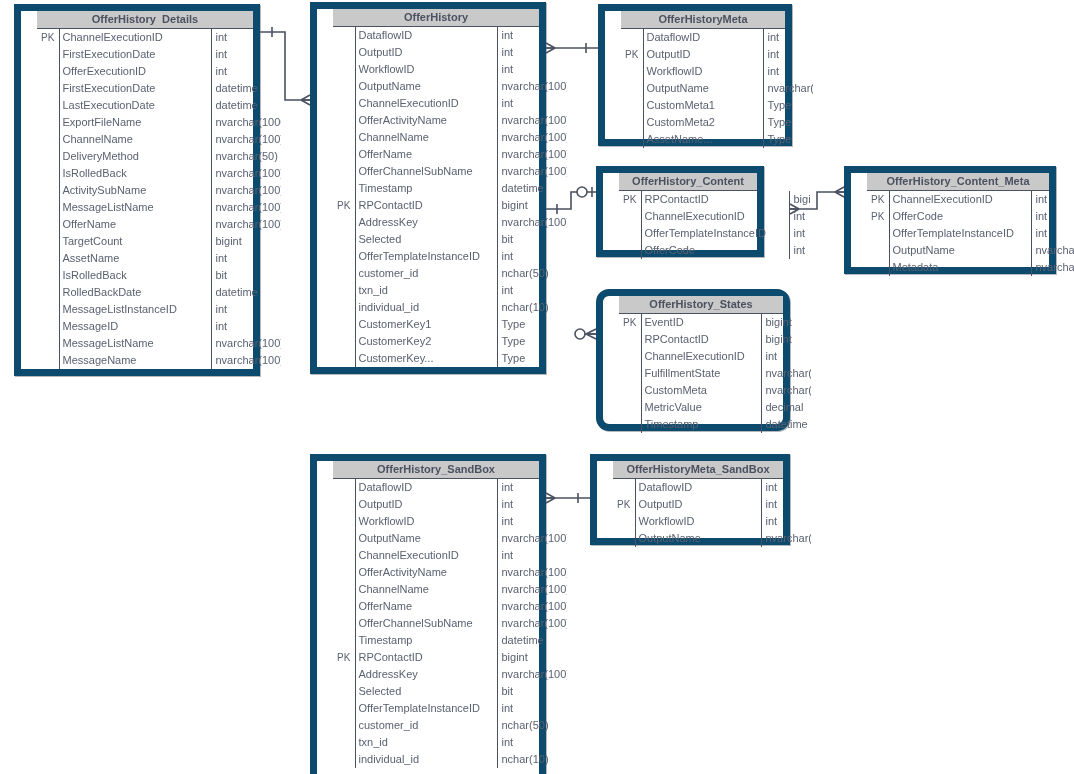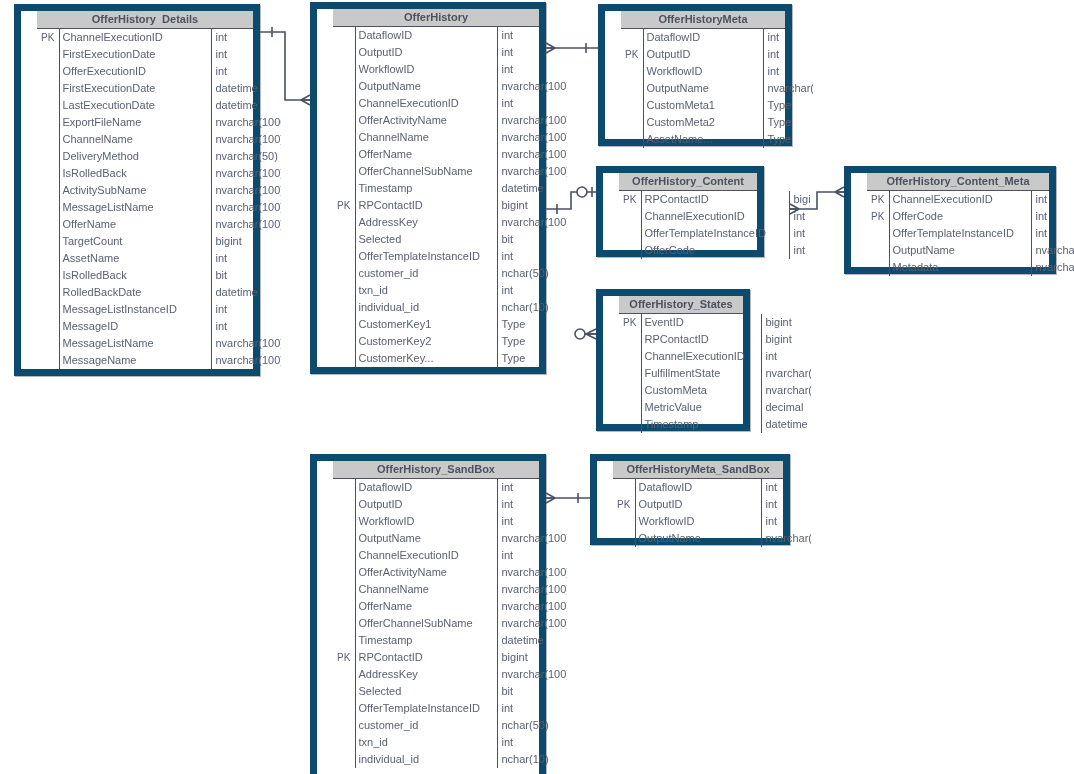--- a/index.html
+++ b/index.html
@@ -459,21 +459,21 @@
               <td class="c-type">nvarchar(100)</td>
             </tr>
             <tr>
               <td class="c-key"></td>
               <td class="c-name">Metadata</td>
               <td class="c-type">nvarchar</td>
             </tr>
           </tbody>
         </table>
       </div>
-      <div class="entity" style="left: 596px; top: 289px; width: 154px; height: 142px;">
+      <div class="entity" style="left: 596px; top: 289px; width: 194px; height: 142px; border-radius: 13px;">
         <div class="entity-title">OfferHistory_States</div>
         <table class="attr-table">
           <colgroup>
             <col style="width: 22px;">
             <col style="width: 120px;">
             <col style="width: 50px;">
           </colgroup>
           <tbody>
             <tr>
               <td class="c-key">PK</td>

